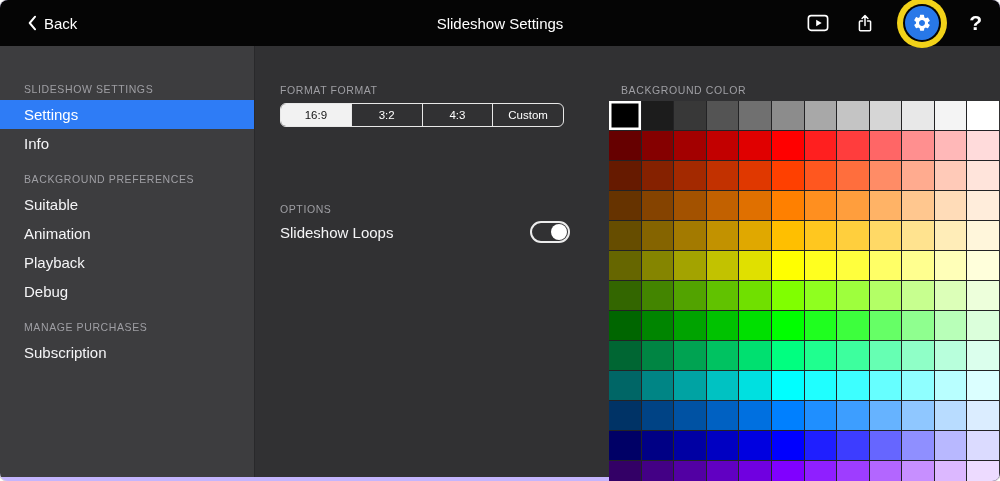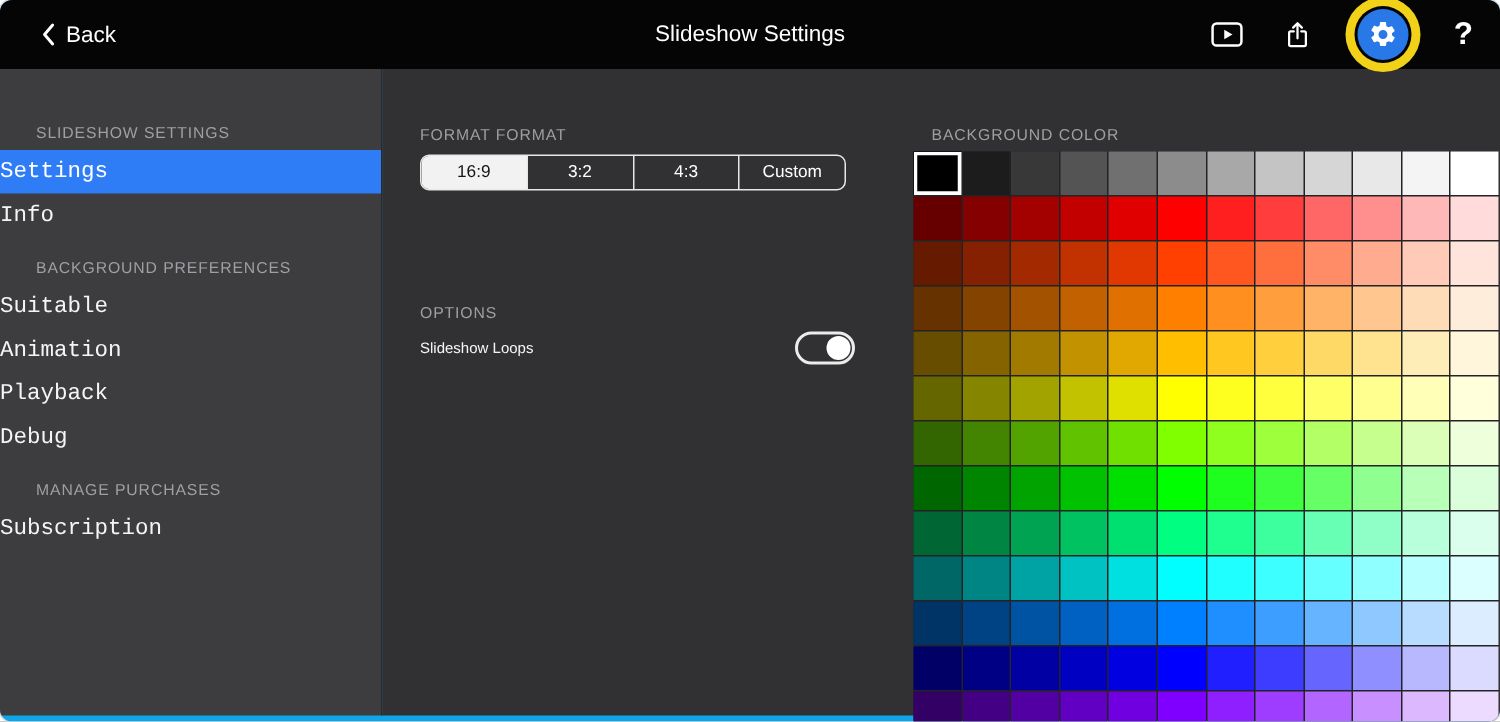--- a/index.html
+++ b/index.html
@@ -1,20 +1,20 @@
 <!DOCTYPE html>
 <html><head>
 <meta charset="utf-8">
 <style>
   * { margin:0; padding:0; box-sizing:border-box; }
   html,body { background:#ffffff; }
   body { font-family:"Liberation Sans","DejaVu Sans",sans-serif; }
   .screen {
     position:relative; width:1000px; height:481px; margin:0 auto;
-    background:#0ea5e9; border-radius:8px; overflow:hidden;
+    background:#c4b5fd; border-radius:8px; overflow:hidden;
     box-shadow:0 0 0 1px #d9d9d9;
   }
 
   
   .topbar {
     position:absolute; top:0; left:0; right:0; height:46px;
     background:#050505; display:flex; align-items:center;
     z-index:5;
   }
   .back-btn {
@@ -50,22 +50,22 @@
     width:255px; height:100%; background:#3d3d3f;
     border-right:1px solid #29292b; flex-shrink:0;
   }
   .side-section-1 { padding-top:36px; }
   .side-section { padding-top:14px; }
   .side-header {
     height:14px; line-height:14px; padding-left:24px; margin-bottom:4px;
     font-size:10.5px; letter-spacing:0.6px; color:#9f9fa4;
   }
   .side-item {
-    height:29px; line-height:29px; 
-    color:#f5f5f7; font-size:15px; cursor:pointer;font-family:Liberation Mono, monospace;
+    height:29px; line-height:29px; padding-left:24px;
+    color:#f5f5f7; font-size:15px; cursor:pointer;
   }
   .side-item.selected { background:#2e7cf6; color:#fff; }
 
   
   .main { position:relative; flex:1; background:#313133; height:100%; }
   .caps-header {
     position:absolute; font-size:10.5px; letter-spacing:0.6px; color:#9f9fa4;
   }
   .stage-header { left:25px; top:38px; }
   .options-header { left:25px; top:157px; }
@@ -86,21 +86,21 @@
 
   .stage-desc {
     position:absolute; left:25px; top:90px; width:318px;
     color:#f2f2f3; font-size:13.5px; line-height:1.33;
   }
 
   .toggle-row {
     position:absolute; left:25px; top:174px; width:290px; height:24px;
     display:flex; align-items:center; justify-content:space-between;
   }
-  .toggle-label { color:#f5f5f7; font-size:10px; }
+  .toggle-label { color:#f5f5f7; font-size:15px; }
   .toggle {
     position:relative; width:40px; height:22px; border-radius:11px;
     border:2px solid #ececec; background:transparent; cursor:pointer;
   }
   .toggle .knob {
     position:absolute; top:1px; right:1px; width:16px; height:16px;
     border-radius:50%; background:#fff;
   }
 
   

